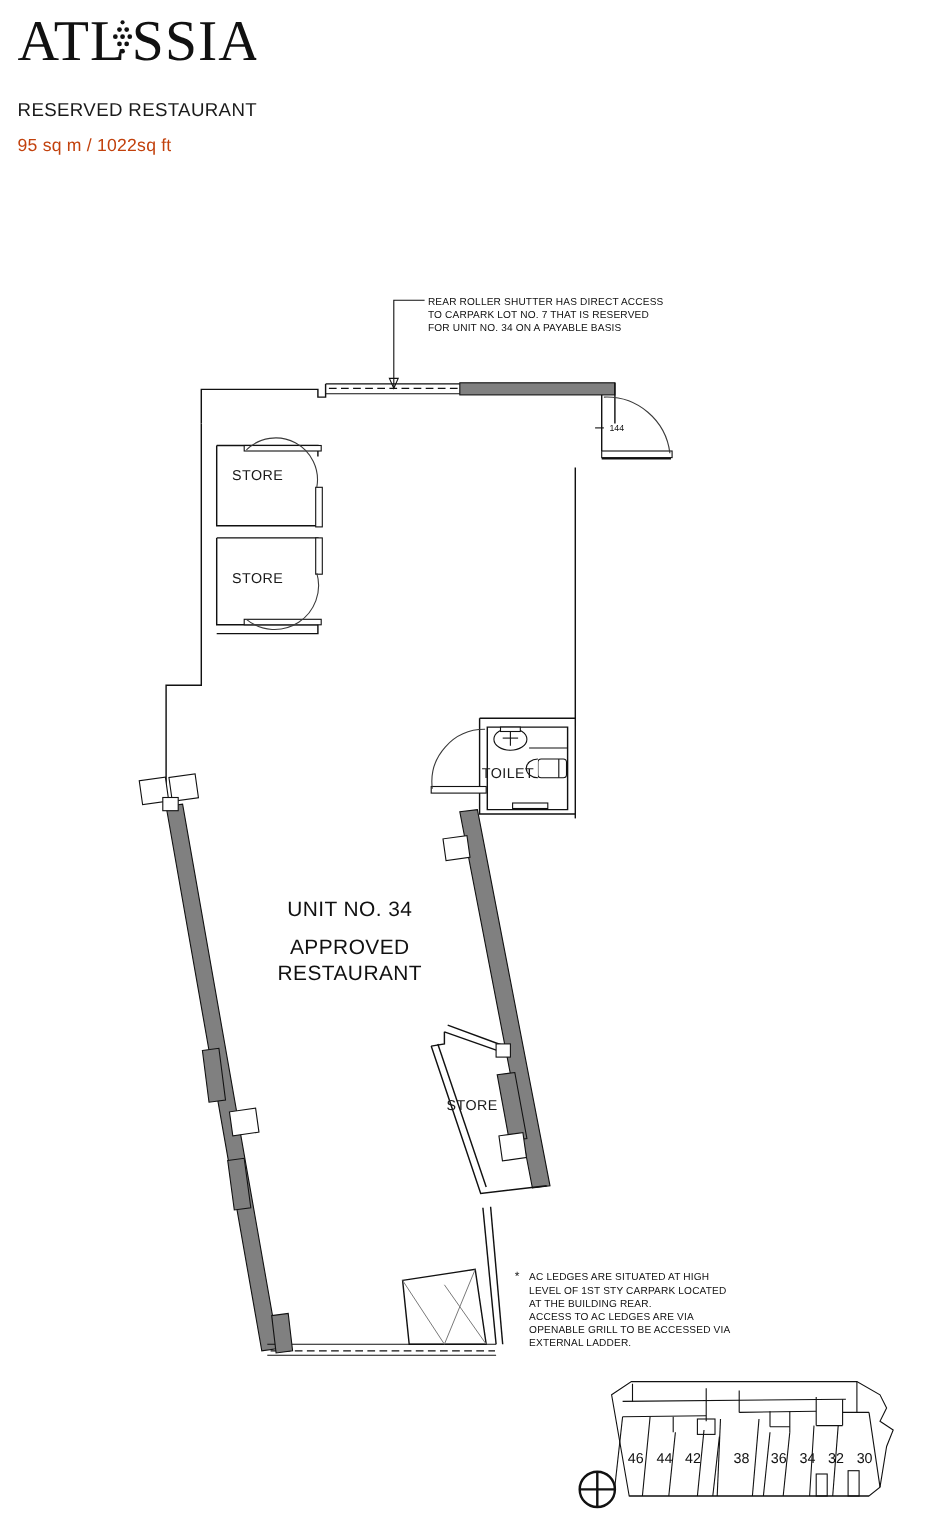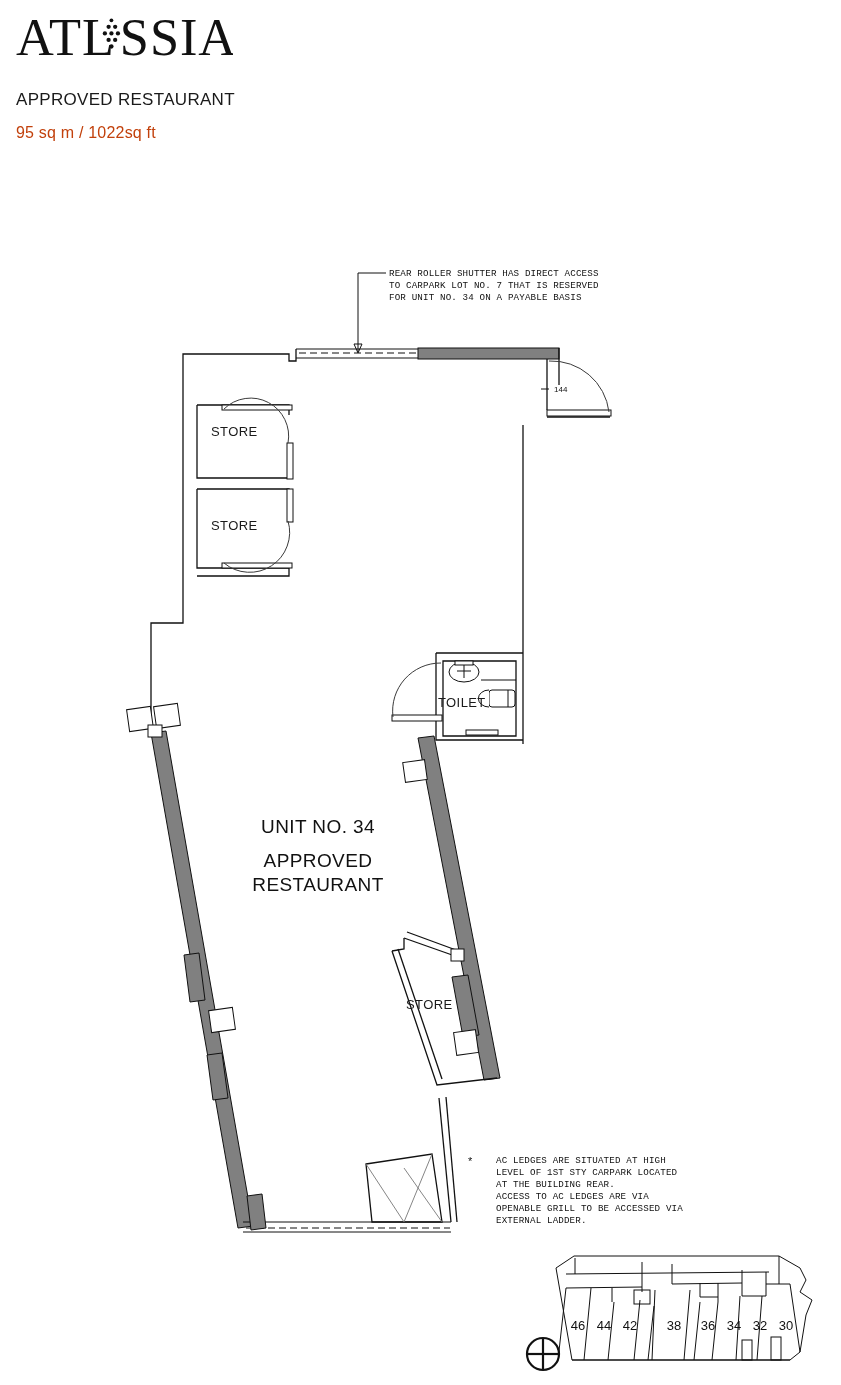--- a/index.html
+++ b/index.html
@@ -100,24 +100,23 @@
   }
 
   
   .note-block {
     position: absolute;
     font-size: 9.2px;
     line-height: 12.1px;
     letter-spacing: 0.15px;
     color: #111111;
     white-space: pre-line;
-    font-family: Liberation Mono, monospace;
   }
   #note-rear  { left: 389px; top: 268px; width: 280px; }
-  #note-ac    { left: 496px; top: 1155px; width: 250px; }
+  #note-ac    { left: 481px; top: 1155px; width: 250px; }
   #note-ac-star {
     position: absolute;
     left: 468px; top: 1155px;
     font-size: 11px;
     color: #111111;
   }
 </style>
 </head>
 <body>
 
@@ -135,21 +134,21 @@
       <circle cx="95" cy="25" r="2.3"></circle>
       <circle cx="102" cy="25" r="2.3"></circle>
       <circle cx="109" cy="25" r="2.3"></circle>
       <circle cx="99" cy="32" r="2.3"></circle>
       <circle cx="106" cy="32" r="2.3"></circle>
       <circle cx="102" cy="39" r="2.3"></circle>
       <circle cx="102" cy="11" r="2.0"></circle>
     </g>
   </svg>
 
-  <div id="doc-subtitle">APPROVED RESTAURANT</div>
+  <div id="doc-subtitle">RESERVED RESTAURANT</div>
   <div id="doc-area">95 sq m / 1022sq ft</div>
 </div>
 
 <div id="plan-wrap">
 <svg id="plan-svg" width="841" height="1385" viewBox="0 0 841 1385">
 
   <g>
     <path class="leader" d="M386 273 H358 V352"></path>
     <path class="leader" d="M354 344 L358 353 L362 344 Z" fill="#111111" stroke="none"></path>
   </g>

